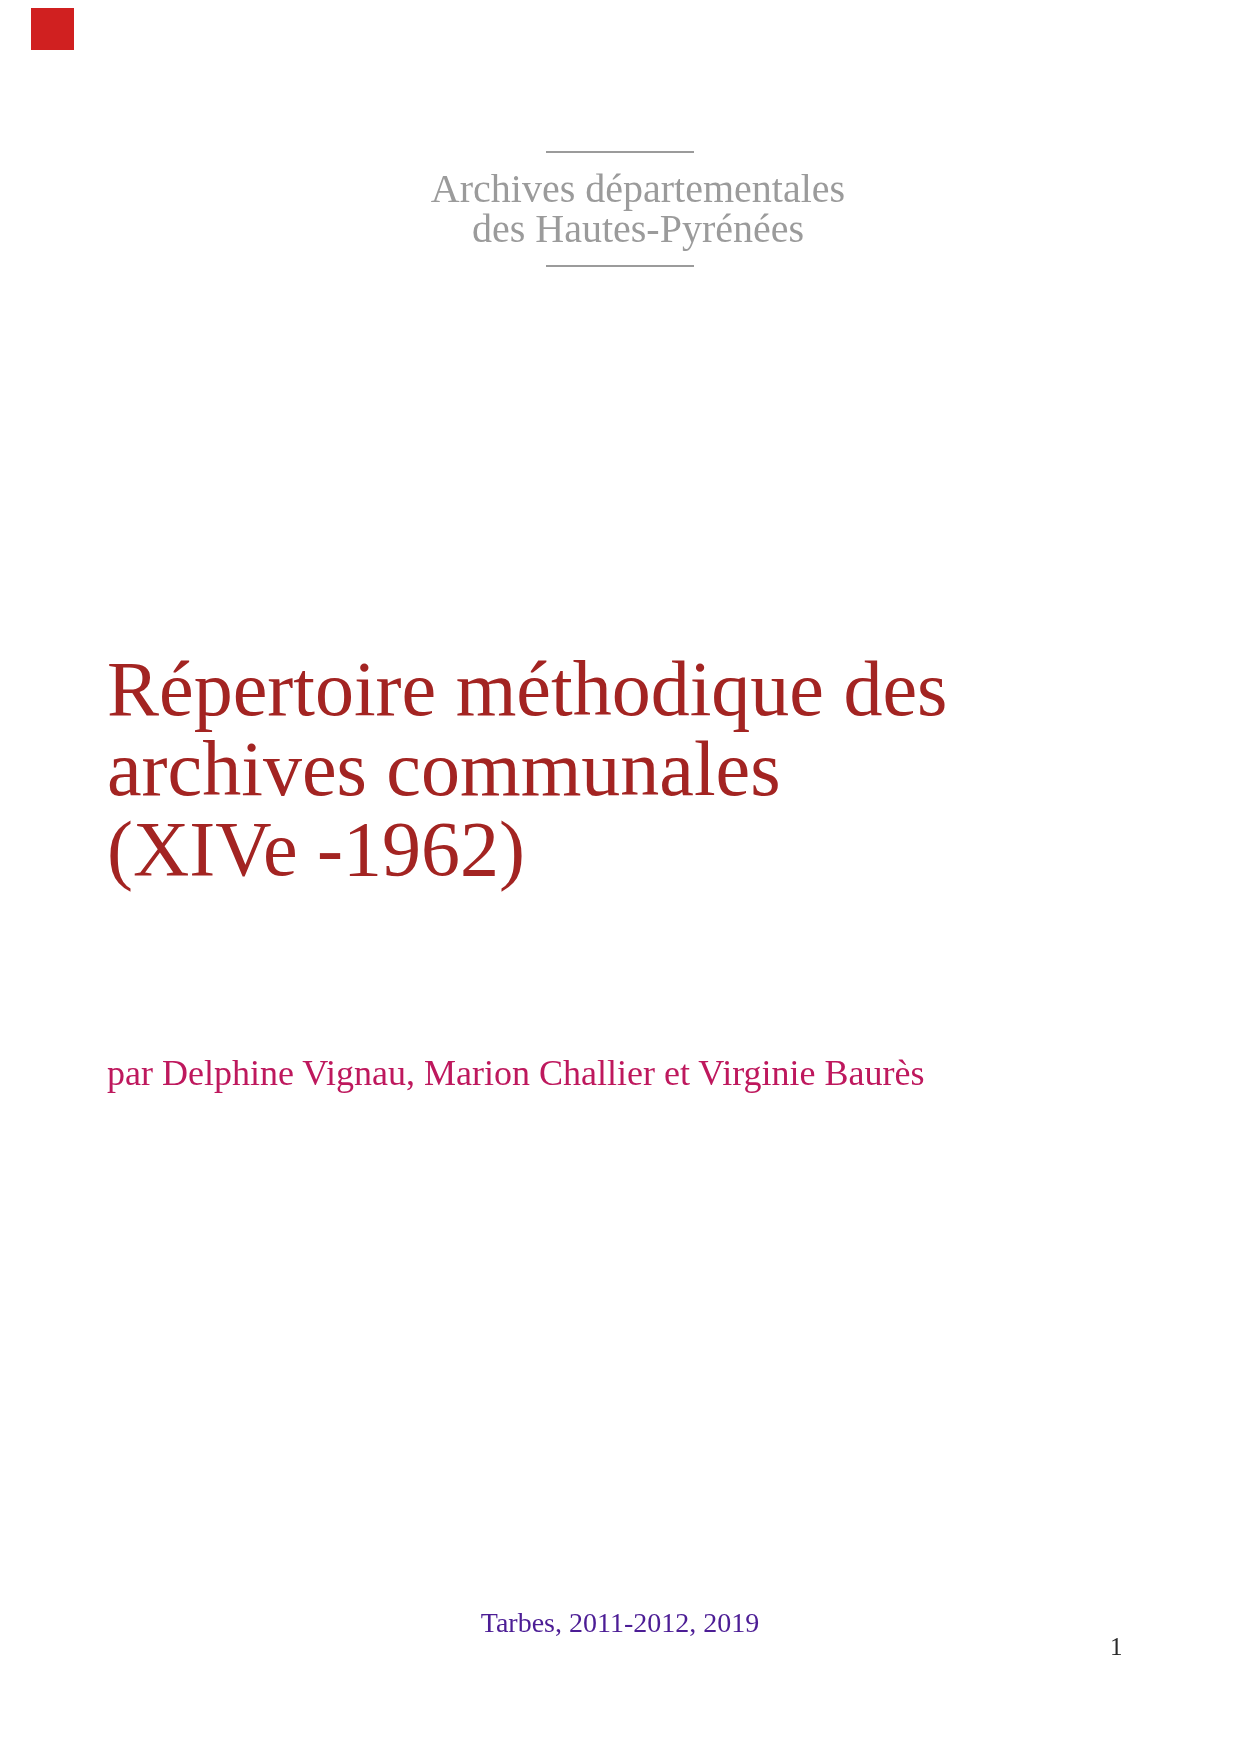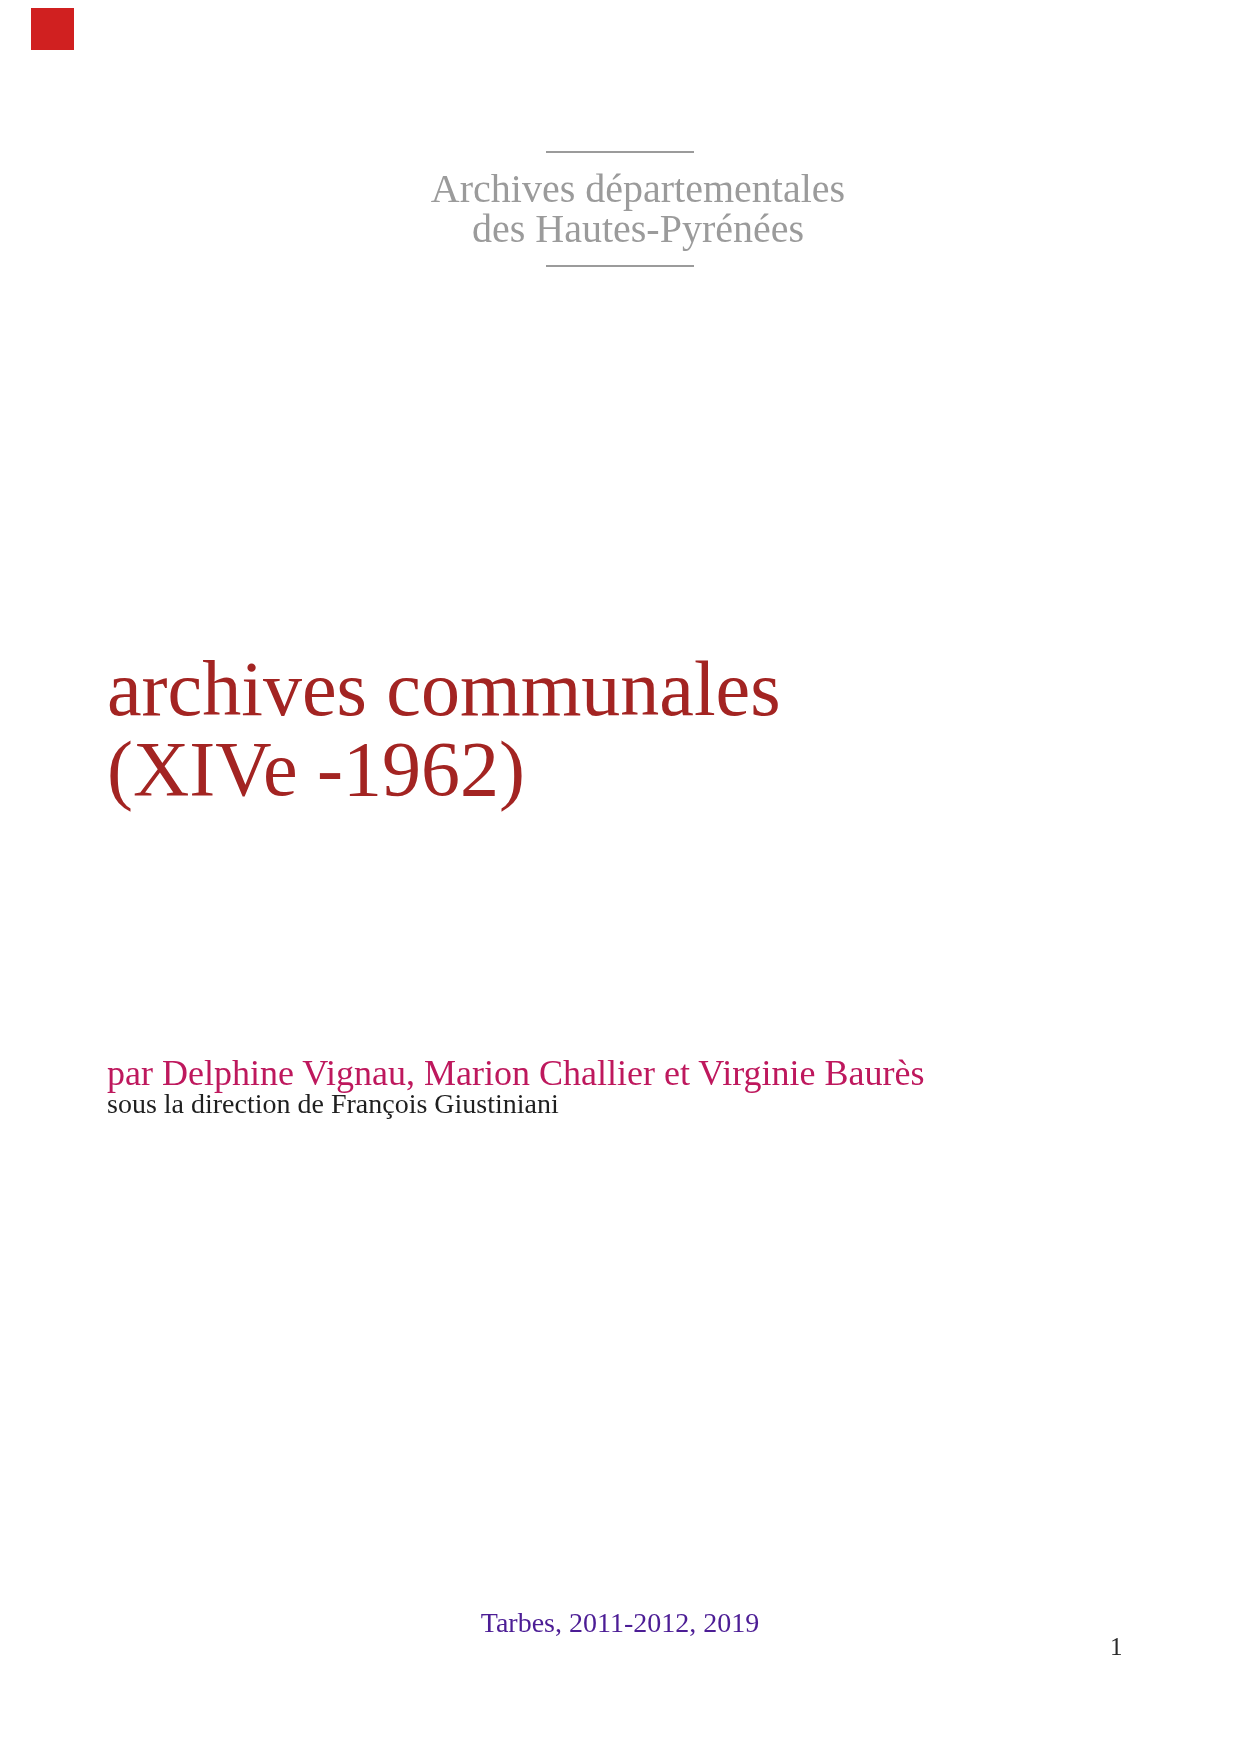--- a/index.html
+++ b/index.html
@@ -108,26 +108,26 @@
   <div class="header-block">
     <div class="header-rule"></div>
     <div class="org-name">
       <div>Archives départementales</div>
       <div>des Hautes-Pyrénées</div>
     </div>
     <div class="header-rule header-rule-bottom"></div>
   </div>
 
   <div class="title-block">
+    <div>Répertoire méthodique des</div>
     <div>archives communales</div>
     <div>(XIVe -1962)</div>
   </div>
 
 
   <div class="authors-line">par Delphine Vignau, Marion Challier et Virginie Baurès</div>
 
-  <div class="direction-line">sous la direction de François Giustiniani</div>
 
   <div class="imprint-line">Tarbes, 2011-2012, 2019</div>
 
   <div class="page-number">1</div>
 
 </div>
 
 </body></html>

